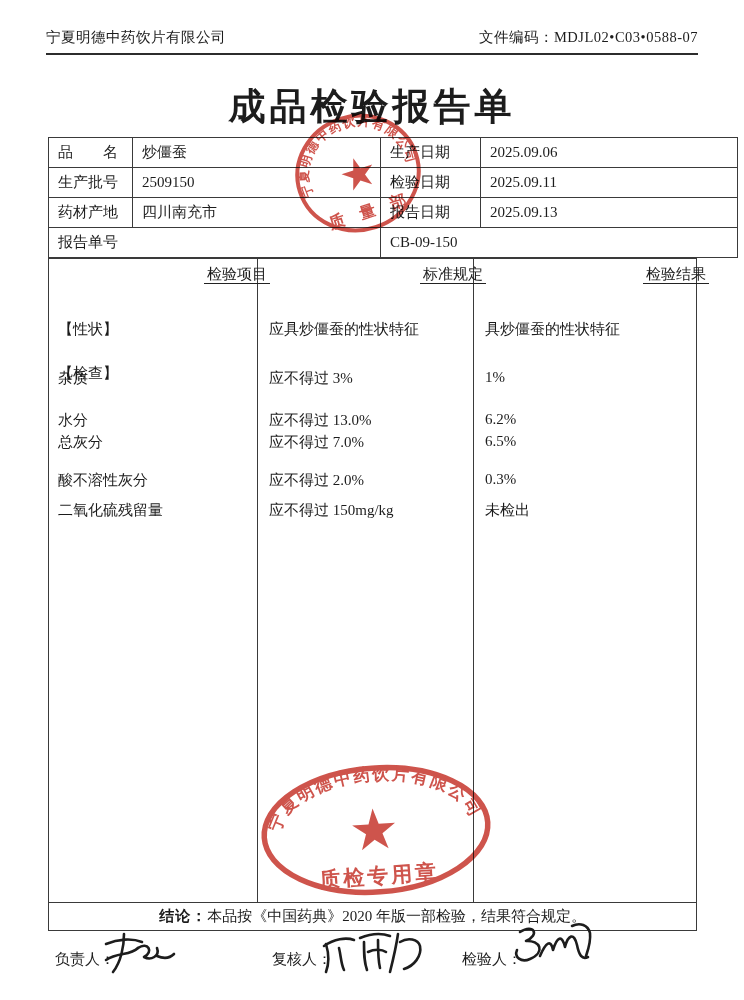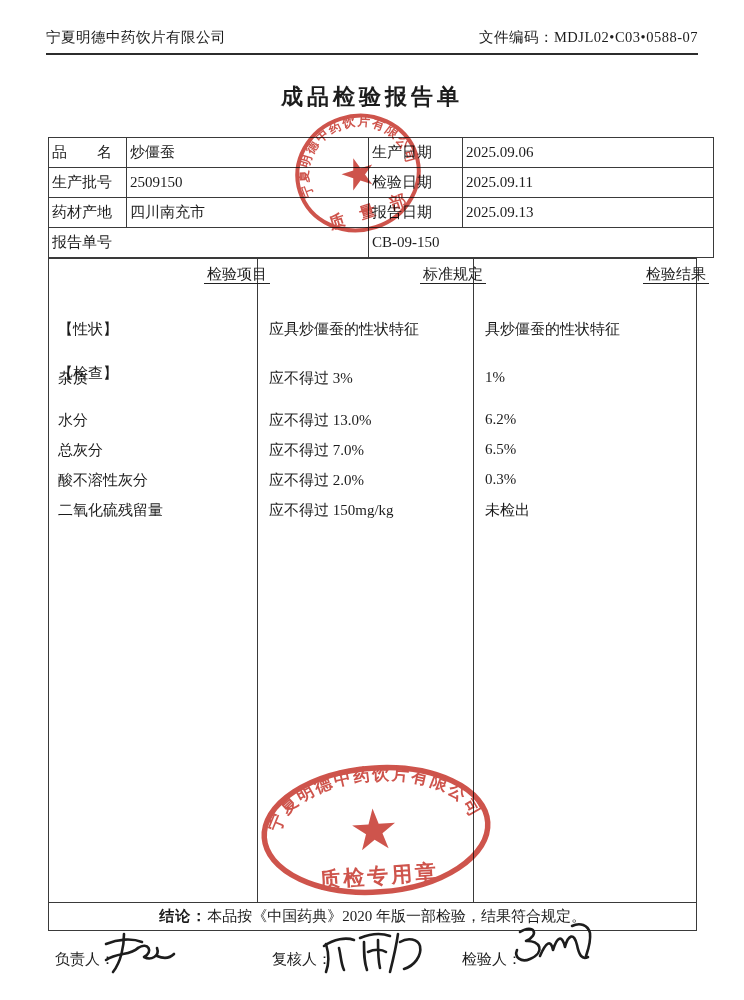--- a/index.html
+++ b/index.html
@@ -17,30 +17,30 @@
     font-size:14.5px;letter-spacing:.5px;
   }
   .header-rule{
     position:absolute;left:46px;top:53px;width:652px;height:0;
     border-top:2px solid #2c2c2c;
   }
 
   
   .doc-title{
     position:absolute;left:0;top:82px;width:744px;text-align:center;
-    font-size:22px;font-weight:bold;letter-spacing:4px;margin:0;
+    font-size:37px;font-weight:bold;letter-spacing:4px;margin:0;
   }
 
   
   table.info{
     position:absolute;left:48px;top:137px;width:649px;height:121px;
     border-collapse:collapse;table-layout:fixed;font-size:15px;
   }
   table.info td{
-    border:1.6px solid #3a3a3a;padding:0 0 0 3px;vertical-align:middle;
+    border:1.6px solid #3a3a3a;padding:0 0 0 9px;vertical-align:middle;
     white-space:nowrap;overflow:hidden;
   }
   .c1{width:74px;} .c2{width:238px;} .c3{width:90px;} .c4{width:247px;margin-top:32px;}
 
   
   .inspection{
     position:absolute;left:48px;top:258px;width:649px;height:673px;
     border:1.6px solid #3a3a3a;box-sizing:border-box;font-size:15px;
   }
   .insp-cols{position:absolute;left:0;top:0;right:0;bottom:27px;display:flex;}
@@ -48,21 +48,21 @@
   .col-a{width:209px;border-right:1.6px solid #3a3a3a;}
   .col-b{width:216px;border-right:1.6px solid #3a3a3a;}
   .col-c{flex:1;}
   .col-head{
     position:absolute;top:6px;left:13px;width:100%;text-align:right;
   }
   .col-head span{border-bottom:1.2px solid #222;padding:0 3px 1px;}
   .line{position:absolute;white-space:nowrap;}
   .col-a .line{left:9px;} .col-b .line{left:11px;} .col-c .line{left:11px;}
   .t0{top:61px;} .t1{top:105px;text-align:right;} .t2{top:110px;} .t3{top:152px;}
-  .t4{top:182px;text-align:center;} .t5{top:212px;} .t6{top:242px;}
+  .t4{top:174px;text-align:center;} .t5{top:212px;} .t6{top:242px;}
 
   .conclusion-row{
     position:absolute;left:0;right:0;bottom:0;height:27px;
     border-top:1.6px solid #3a3a3a;text-align:center;line-height:27px;
     white-space:nowrap;
   }
   .conclusion-row b{letter-spacing:1px;}
 
   
   .stamp{position:absolute;pointer-events:none;mix-blend-mode:multiply;opacity:.88;}

